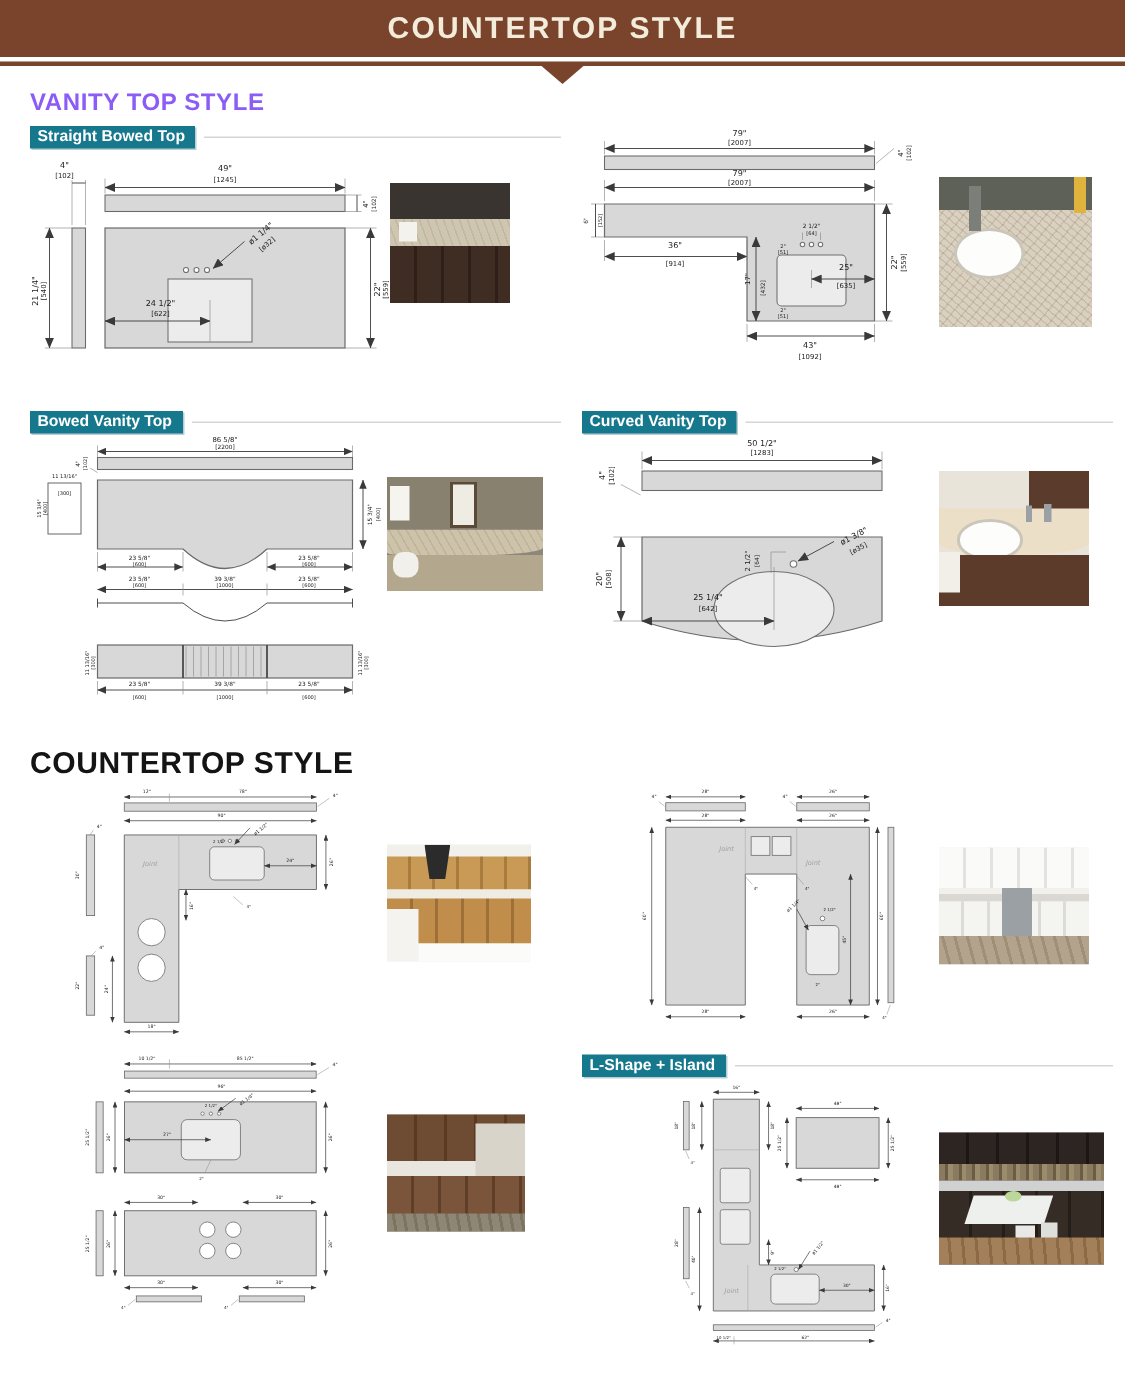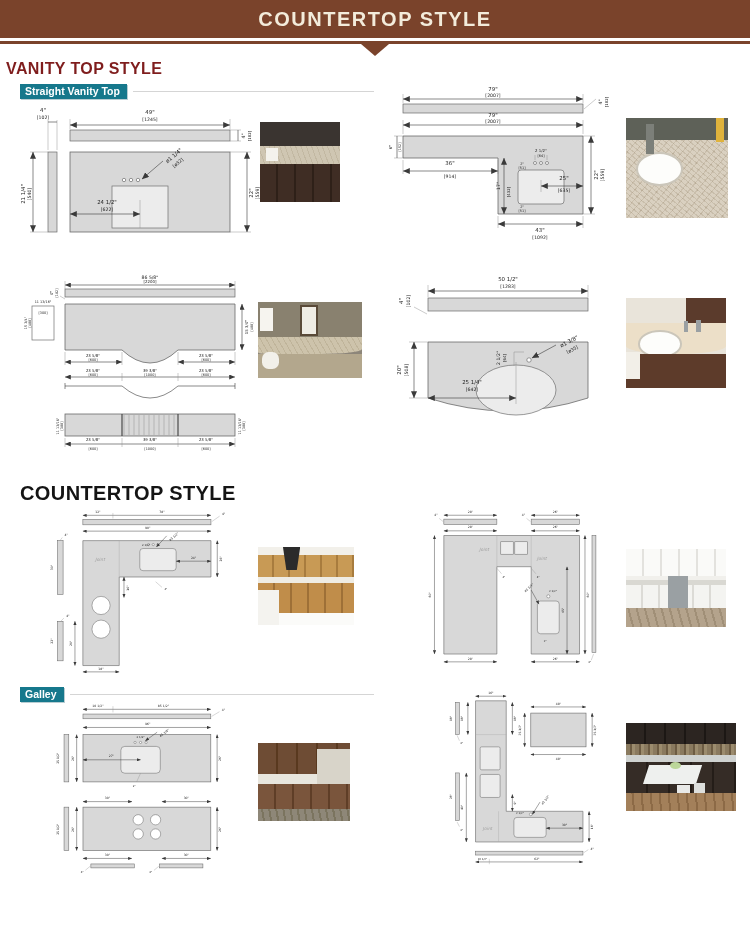--- a/index.html
+++ b/index.html
@@ -5,21 +5,21 @@
   html,body{margin:0;padding:0;background:#fff;}
   .page{width:750px;height:927px;background:#fff;font-family:"Liberation Sans",sans-serif;position:relative;overflow:hidden;}
   
   .banner{height:38px;background:#7a432b;display:flex;align-items:center;justify-content:center;}
   .banner-title{color:#f3ecdb;font-size:20px;font-weight:bold;letter-spacing:1.5px;}
   .banner-gap{height:3px;background:#fff;}
   .banner-line{height:3px;background:#7a432b;position:relative;}
   .chevron{position:absolute;left:50%;top:3px;transform:translateX(-50%);width:0;height:0;
     border-left:14px solid transparent;border-right:14px solid transparent;border-top:12px solid #7a432b;}
   
-  .h1{font-size:16px;font-weight:bold;color:#7f1d1d;letter-spacing:.4px;margin:16px 0 6px 6px;}
+  .h1{font-size:16px;font-weight:bold;color:#8b5cf6;letter-spacing:.4px;margin:16px 0 6px 20px;}
   .h2{font-size:20px;font-weight:bold;color:#141414;letter-spacing:.4px;margin:26px 0 4px 20px;}
   
   .row{display:flex;padding:0 8px 0 20px;gap:14px;}
   .panel{width:354px;}
   .tagline{display:flex;align-items:center;gap:6px;height:15px;margin-bottom:1px;}
   .tag{background:#16788c;color:#fff;font-size:10.5px;font-weight:bold;padding:1px 7px 2px 5px;white-space:nowrap;
        box-shadow:1px 1px 0 #b9cdd2;}
   .rule{flex:1;height:1px;background:#d5d5d5;}
   .panel-body{display:flex;align-items:flex-start;}
   .panel-body svg{flex:0 0 auto;}
@@ -51,21 +51,21 @@
   <div class="banner-line">
     <span class="chevron"></span>
   </div>
 
   <div class="h1">VANITY TOP STYLE</div>
 
   <div class="row">
 
     <div class="panel">
       <div class="tagline">
-        <span class="tag">Straight Vanity Top</span>
+        <span class="tag">Straight Bowed Top</span>
         <span class="rule"></span>
       </div>
       <div class="panel-body">
         <svg width="240" height="152" viewBox="0 0 240 152">
           <defs>
               <marker id="m1" markerWidth="7" markerHeight="6" refX="6.8" refY="3" orient="auto-start-reverse" markerUnits="userSpaceOnUse">
                 <path d="M0,0L7,3L0,6Z" fill="#3a3a3a"></path>
               </marker>
             </defs>
           <g>
@@ -195,20 +195,24 @@
           <div style="left:20%;top:6%;width:7%;height:30%;background:#7c7f79;"></div>
           <div style="left:88%;top:0;width:8%;height:24%;background:#e0b33c;"></div>
         </div>
       </div>
     </div>
   </div>
 
   <div class="row" style="margin-top:22px;">
 
     <div class="panel">
+      <div class="tagline">
+        <span class="tag">Bowed Vanity Top</span>
+        <span class="rule"></span>
+      </div>
       <div class="panel-body">
         <svg width="238" height="182" viewBox="0 0 238 182">
           <defs>
               <marker id="m3" markerWidth="6" markerHeight="5" refX="5.8" refY="2.5" orient="auto-start-reverse" markerUnits="userSpaceOnUse">
                 <path d="M0,0L6,2.5L0,5Z" fill="#3a3a3a"></path>
               </marker>
             </defs>
           <g>
             <line class="dl" x1="45" y1="11" x2="215" y2="11" marker-start="url(#m3)" marker-end="url(#m3)"></line>
             <line class="xl" x1="45" y1="15" x2="45" y2="7"></line>
@@ -290,20 +294,24 @@
           <div style="left:40%;top:4%;width:14%;height:36%;background:#efece4;border:2px solid #5a4a38;"></div>
           <div style="left:2%;top:8%;width:12%;height:30%;background:#f6f4ef;"></div>
           <div style="left:0;top:46%;right:0;height:22%;background:repeating-linear-gradient(60deg,#cdc3ab 0 4px,#bfb49a 4px 5px);border-radius:0 0 40% 10%/0 0 30% 10%;"></div>
           <div style="left:0;top:68%;right:0;bottom:0;background:#b3a78d;"></div>
           <div style="left:4%;top:66%;width:16%;height:22%;background:#f2f0ea;border-radius:40%;"></div>
         </div>
       </div>
     </div>
 
     <div class="panel">
+      <div class="tagline">
+        <span class="tag">Curved Vanity Top</span>
+        <span class="rule"></span>
+      </div>
       <div class="panel-body">
         <svg width="238" height="182" viewBox="0 0 238 182">
           <defs>
               <marker id="m4" markerWidth="7" markerHeight="6" refX="6.8" refY="3" orient="auto-start-reverse" markerUnits="userSpaceOnUse">
                 <path d="M0,0L7,3L0,6Z" fill="#3a3a3a"></path>
               </marker>
             </defs>
           <g>
             <line class="xl" x1="40" y1="23" x2="40" y2="11"></line>
               <line class="xl" x1="200" y1="23" x2="200" y2="11"></line>
@@ -483,24 +491,20 @@
           <div style="left:42%;top:34%;width:20%;height:42%;background:#9aa0a3;"></div>
           <div style="left:0;top:76%;right:0;bottom:0;background:repeating-linear-gradient(75deg,#b4a38c 0 6px,#a08f77 6px 8px);"></div>
         </div>
       </div>
     </div>
   </div>
 
   <div class="row" style="margin-top:8px;">
 
     <div class="panel">
-      <div class="tagline">
-        <span class="tag">Galley</span>
-        <span class="rule"></span>
-      </div>
       <div class="panel-body">
         <svg width="238" height="172" viewBox="0 0 238 218">
           <defs>
               <marker id="m7" markerWidth="5" markerHeight="4" refX="4.8" refY="2" orient="auto-start-reverse" markerUnits="userSpaceOnUse">
                 <path d="M0,0L5,2L0,4Z" fill="#3a3a3a"></path>
               </marker>
             </defs>
           <g>
             <line class="dl" x1="48" y1="8" x2="210" y2="8" marker-start="url(#m7)" marker-end="url(#m7)"></line>
             <line class="xl" x1="86" y1="4" x2="86" y2="12"></line>
@@ -562,20 +566,24 @@
           <div style="left:0;top:0;right:0;height:40%;background:repeating-linear-gradient(90deg,#6e4c34 0 18px,#59391f 18px 20px);"></div>
           <div style="left:0;top:40%;right:0;height:12%;background:#e8e6de;"></div>
           <div style="left:0;top:52%;right:0;height:32%;background:repeating-linear-gradient(90deg,#7a553c 0 16px,#5f3e27 16px 18px);"></div>
           <div style="left:0;top:84%;right:0;bottom:0;background:repeating-linear-gradient(80deg,#8e8778 0 5px,#7b745f 5px 7px);"></div>
           <div style="left:64%;top:8%;width:36%;height:44%;background:#d8d4c9;"></div>
         </div>
       </div>
     </div>
 
     <div class="panel">
+      <div class="tagline">
+        <span class="tag">L-Shape + Island</span>
+        <span class="rule"></span>
+      </div>
       <div class="panel-body">
         <svg width="238" height="178" viewBox="0 0 238 232">
           <defs>
               <marker id="m8" markerWidth="5" markerHeight="4" refX="4.8" refY="2" orient="auto-start-reverse" markerUnits="userSpaceOnUse">
                 <path d="M0,0L5,2L0,4Z" fill="#3a3a3a"></path>
               </marker>
             </defs>
           <g>
             <line class="dl" x1="78" y1="12" x2="118" y2="12" marker-start="url(#m8)" marker-end="url(#m8)"></line>
             <rect class="thin" x="52" y="20" width="5" height="42"></rect>

